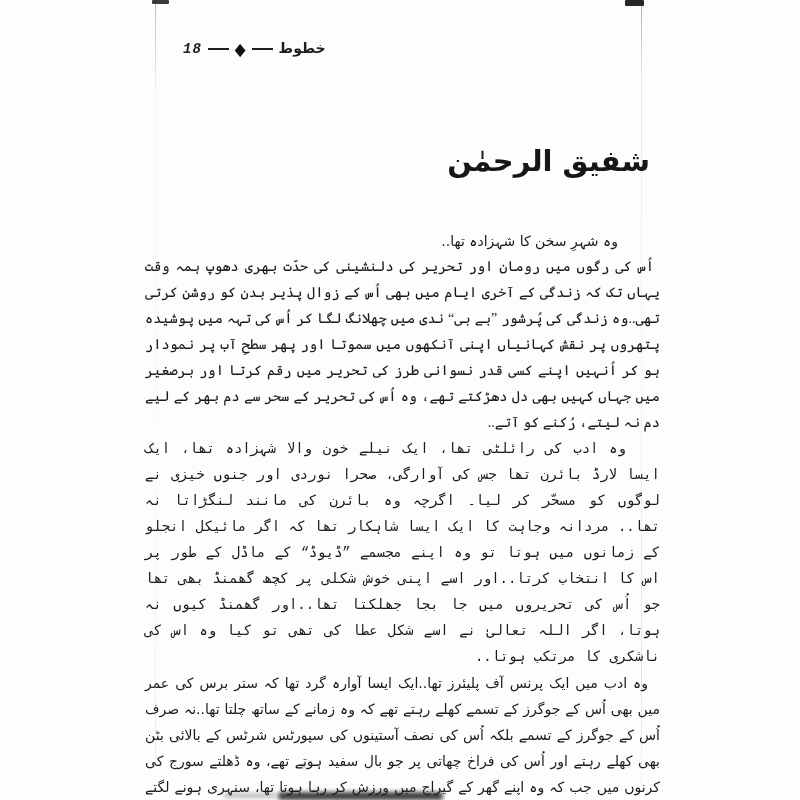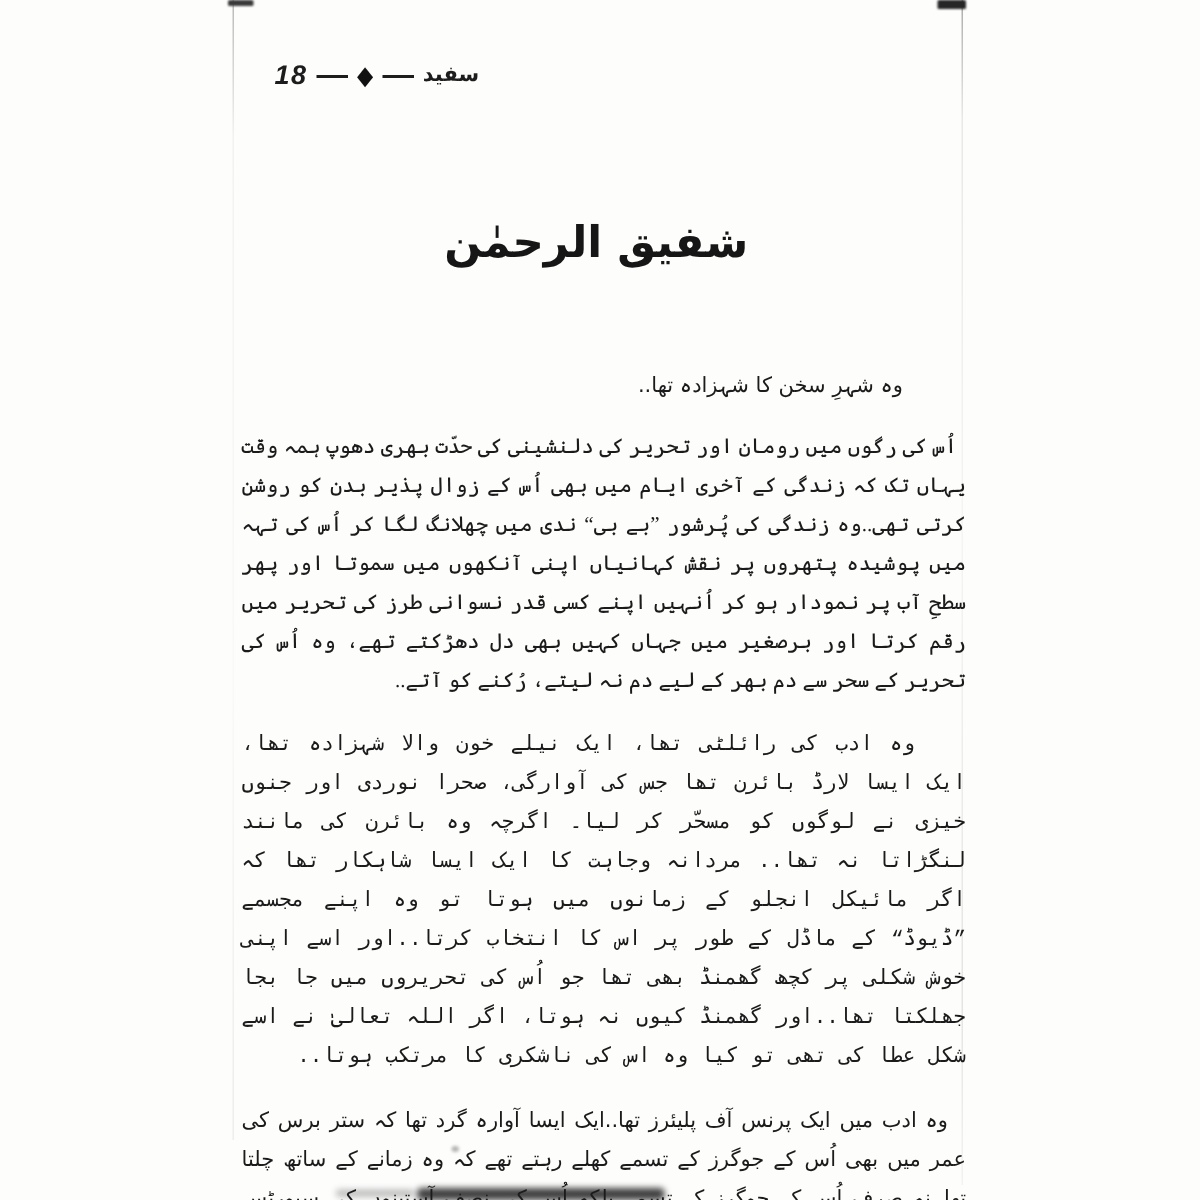--- a/index.html
+++ b/index.html
@@ -49,51 +49,51 @@
     background: #b5b5b5; filter: blur(1px); border-radius: 50%;
   }
 
   
   .running-head {
     position: absolute; left: 183px; top: 40px;
     display: flex; align-items: center; gap: 6px;
     color: #1d1d1d;
   }
   .page-num {
-    font-family: Liberation Sans, sans-serif;
-    font-style: italic; font-weight: bold; font-size: 18px;
+    font-family: Liberation Mono, monospace;
+    font-style: italic; font-weight: bold; font-size: 14px;
     letter-spacing: 1px;
   }
   .rule {
     display: inline-block; width: 21px; height: 2px; background: #1d1d1d;
   }
   .diamond {
     font-size: 14px; line-height: 1; color: #111;
     transform: scaleY(1.25);
   }
   .section {
     font-size: 14px; font-weight: bold; direction: rtl;
     padding-bottom: 2px;
   }
 
   
   .title {
     position: absolute; left: 145px; top: 144px; width: 505px;
-    margin: 0; text-align: center; direction: rtl;
+    margin: 0; text-align: right; direction: rtl;
     font-size: 29px; font-weight: bold; color: #161616;
     letter-spacing: 0.5px;
   }
 
   
   .body-text {
     position: absolute; left: 145px; top: 228px; width: 515px;
     direction: rtl; text-align: justify;
     font-size: 14px; line-height: 26px; color: #1b1b1b;
   }
-  .body-text p { margin: 16px; }
+  .body-text p { margin: 0; }
   .p1 { text-indent: 42px; }
   .p2 { text-indent: 6px; font-family: Liberation Serif, serif; }
   .p3 { text-indent: 34px; font-family: Liberation Mono, monospace; }
   .p4 { text-indent: 12px; }
   .p5 { text-indent: 158px; margin-top: 8px !important; }
 </style>
 </head>
 <body>
 
 <div class="scan">
@@ -104,21 +104,21 @@
   <div class="mark-top-right"></div>
   <div class="bottom-smudge-light"></div>
   <div class="bottom-smudge-dark"></div>
   <div class="bottom-dot"></div>
 
   <header class="running-head">
     <span class="page-num">18</span>
     <span class="rule"></span>
     <span class="diamond">◆</span>
     <span class="rule"></span>
-    <span class="section">سفید</span>
+    <span class="section">خطوط</span>
   </header>
 
   <h1 class="title">شفیق الرحمٰن</h1>
 
   <main class="body-text">
     <p class="p1">وہ شہرِ سخن کا شہزادہ تھا..</p>
     <p class="p2">اُس کی رگوں میں رومان اور تحریر کی دلنشینی کی حدّت بھری دھوپ ہمہ وقت یہاں تک کہ زندگی کے آخری ایام میں بھی اُس کے زوال پذیر بدن کو روشن کرتی تھی..وہ زندگی کی پُرشور ”بے بی“ ندی میں چھلانگ لگا کر اُس کی تہہ میں پوشیدہ پتھروں پر نقش کہانیاں اپنی آنکھوں میں سموتا اور پھر سطحِ آب پر نمودار ہو کر اُنہیں اپنے کسی قدر نسوانی طرز کی تحریر میں رقم کرتا اور برصغیر میں جہاں کہیں بھی دل دھڑکتے تھے، وہ اُس کی تحریر کے سحر سے دم بھر کے لیے دم نہ لیتے، رُکنے کو آتے..</p>
     <p class="p3">وہ ادب کی رائلٹی تھا، ایک نیلے خون والا شہزادہ تھا، ایک ایسا لارڈ بائرن تھا جس کی آوارگی، صحرا نوردی اور جنوں خیزی نے لوگوں کو مسحّر کر لیا۔ اگرچہ وہ بائرن کی مانند لنگڑاتا نہ تھا.. مردانہ وجاہت کا ایک ایسا شاہکار تھا کہ اگر مائیکل انجلو کے زمانوں میں ہوتا تو وہ اپنے مجسمے ”ڈیوڈ“ کے ماڈل کے طور پر اس کا انتخاب کرتا..اور اسے اپنی خوش شکلی پر کچھ گھمنڈ بھی تھا جو اُس کی تحریروں میں جا بجا جھلکتا تھا..اور گھمنڈ کیوں نہ ہوتا، اگر اللہ تعالیٰ نے اسے شکل عطا کی تھی تو کیا وہ اس کی ناشکری کا مرتکب ہوتا..</p>
     <p class="p4">وہ ادب میں ایک پرنس آف پلیئرز تھا..ایک ایسا آوارہ گرد تھا کہ ستر برس کی عمر میں بھی اُس کے جوگرز کے تسمے کھلے رہتے تھے کہ وہ زمانے کے ساتھ چلتا تھا..نہ صرف اُس کے جوگرز کے تسمے بلکہ اُس کی نصف آستینوں کی سپورٹس شرٹس کے بالائی بٹن بھی کھلے رہتے اور اُس کی فراخ چھاتی پر جو بال سفید ہوتے تھے، وہ ڈھلتے سورج کی کرنوں میں جب کہ وہ اپنے گھر کے گیراج میں ورزش کر رہا ہوتا تھا، سنہری ہونے لگتے تھے، گمان تک نہ ہوتا تھا کہ اُس کے ہونٹ اگر بھنچے رہتے ہیں تو اُن میں پوشیدہ اُس کے مستعار شدہ سفید دانت ہیں..اور وہ میرا انتظار کر رہا ہوتا..</p>
     <p class="p5">اُس کی موت پر لوگ بہت روئے..</p>

